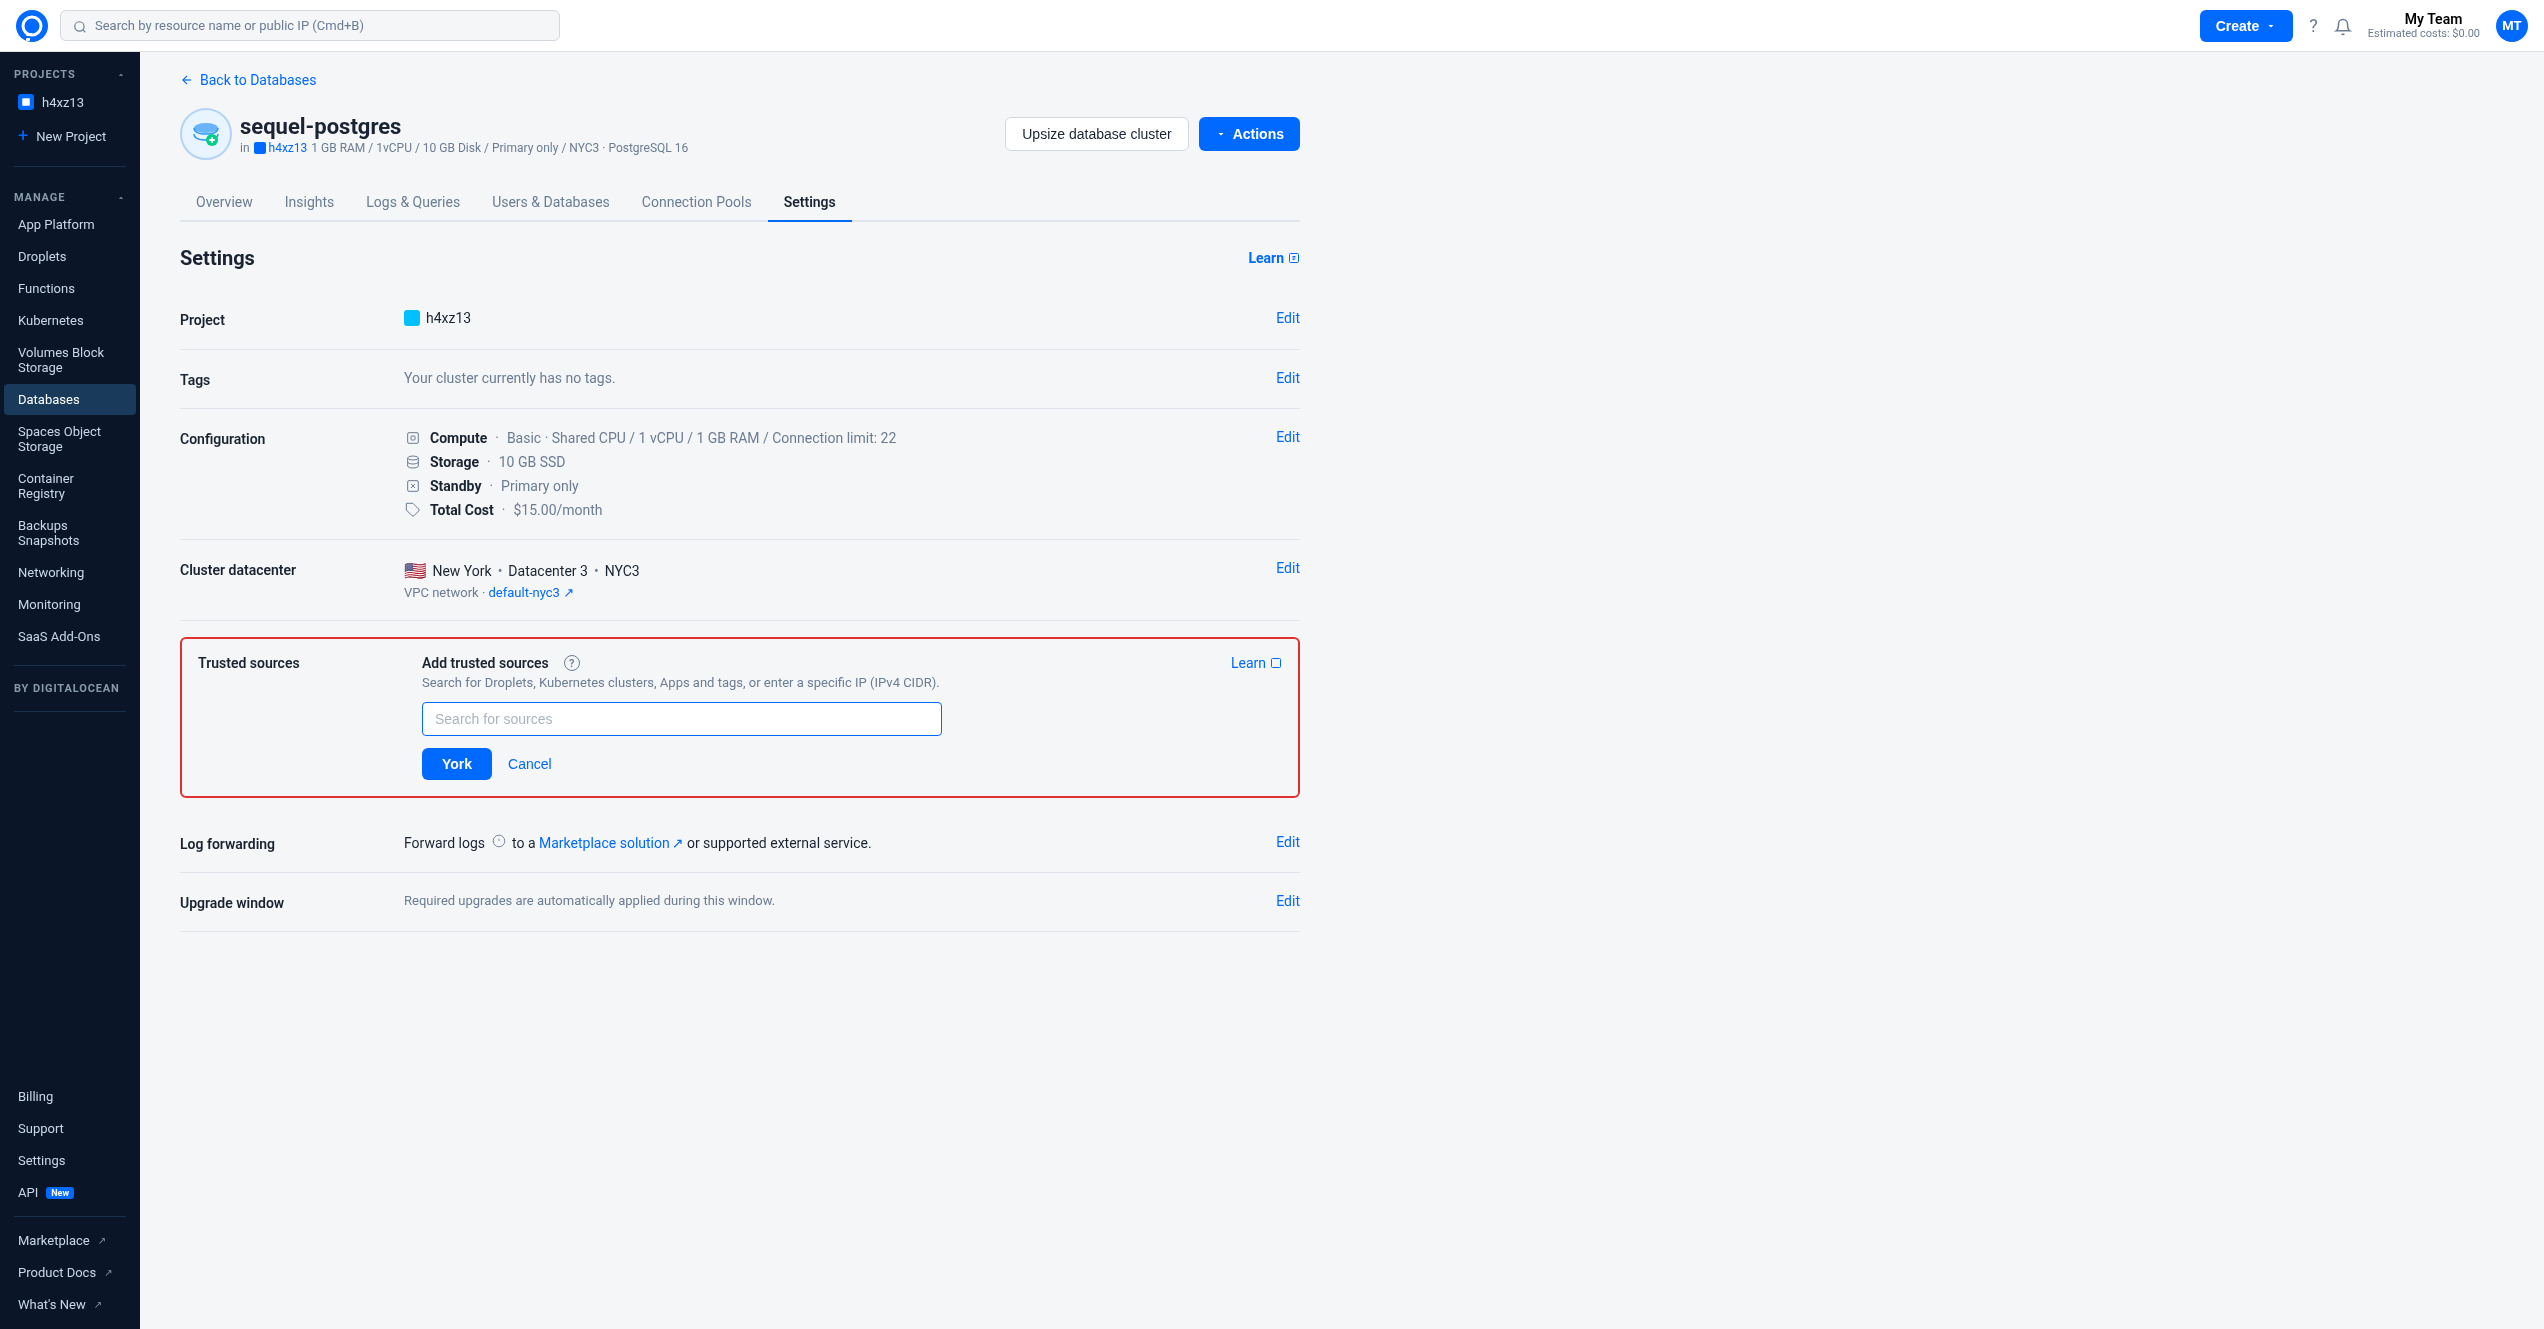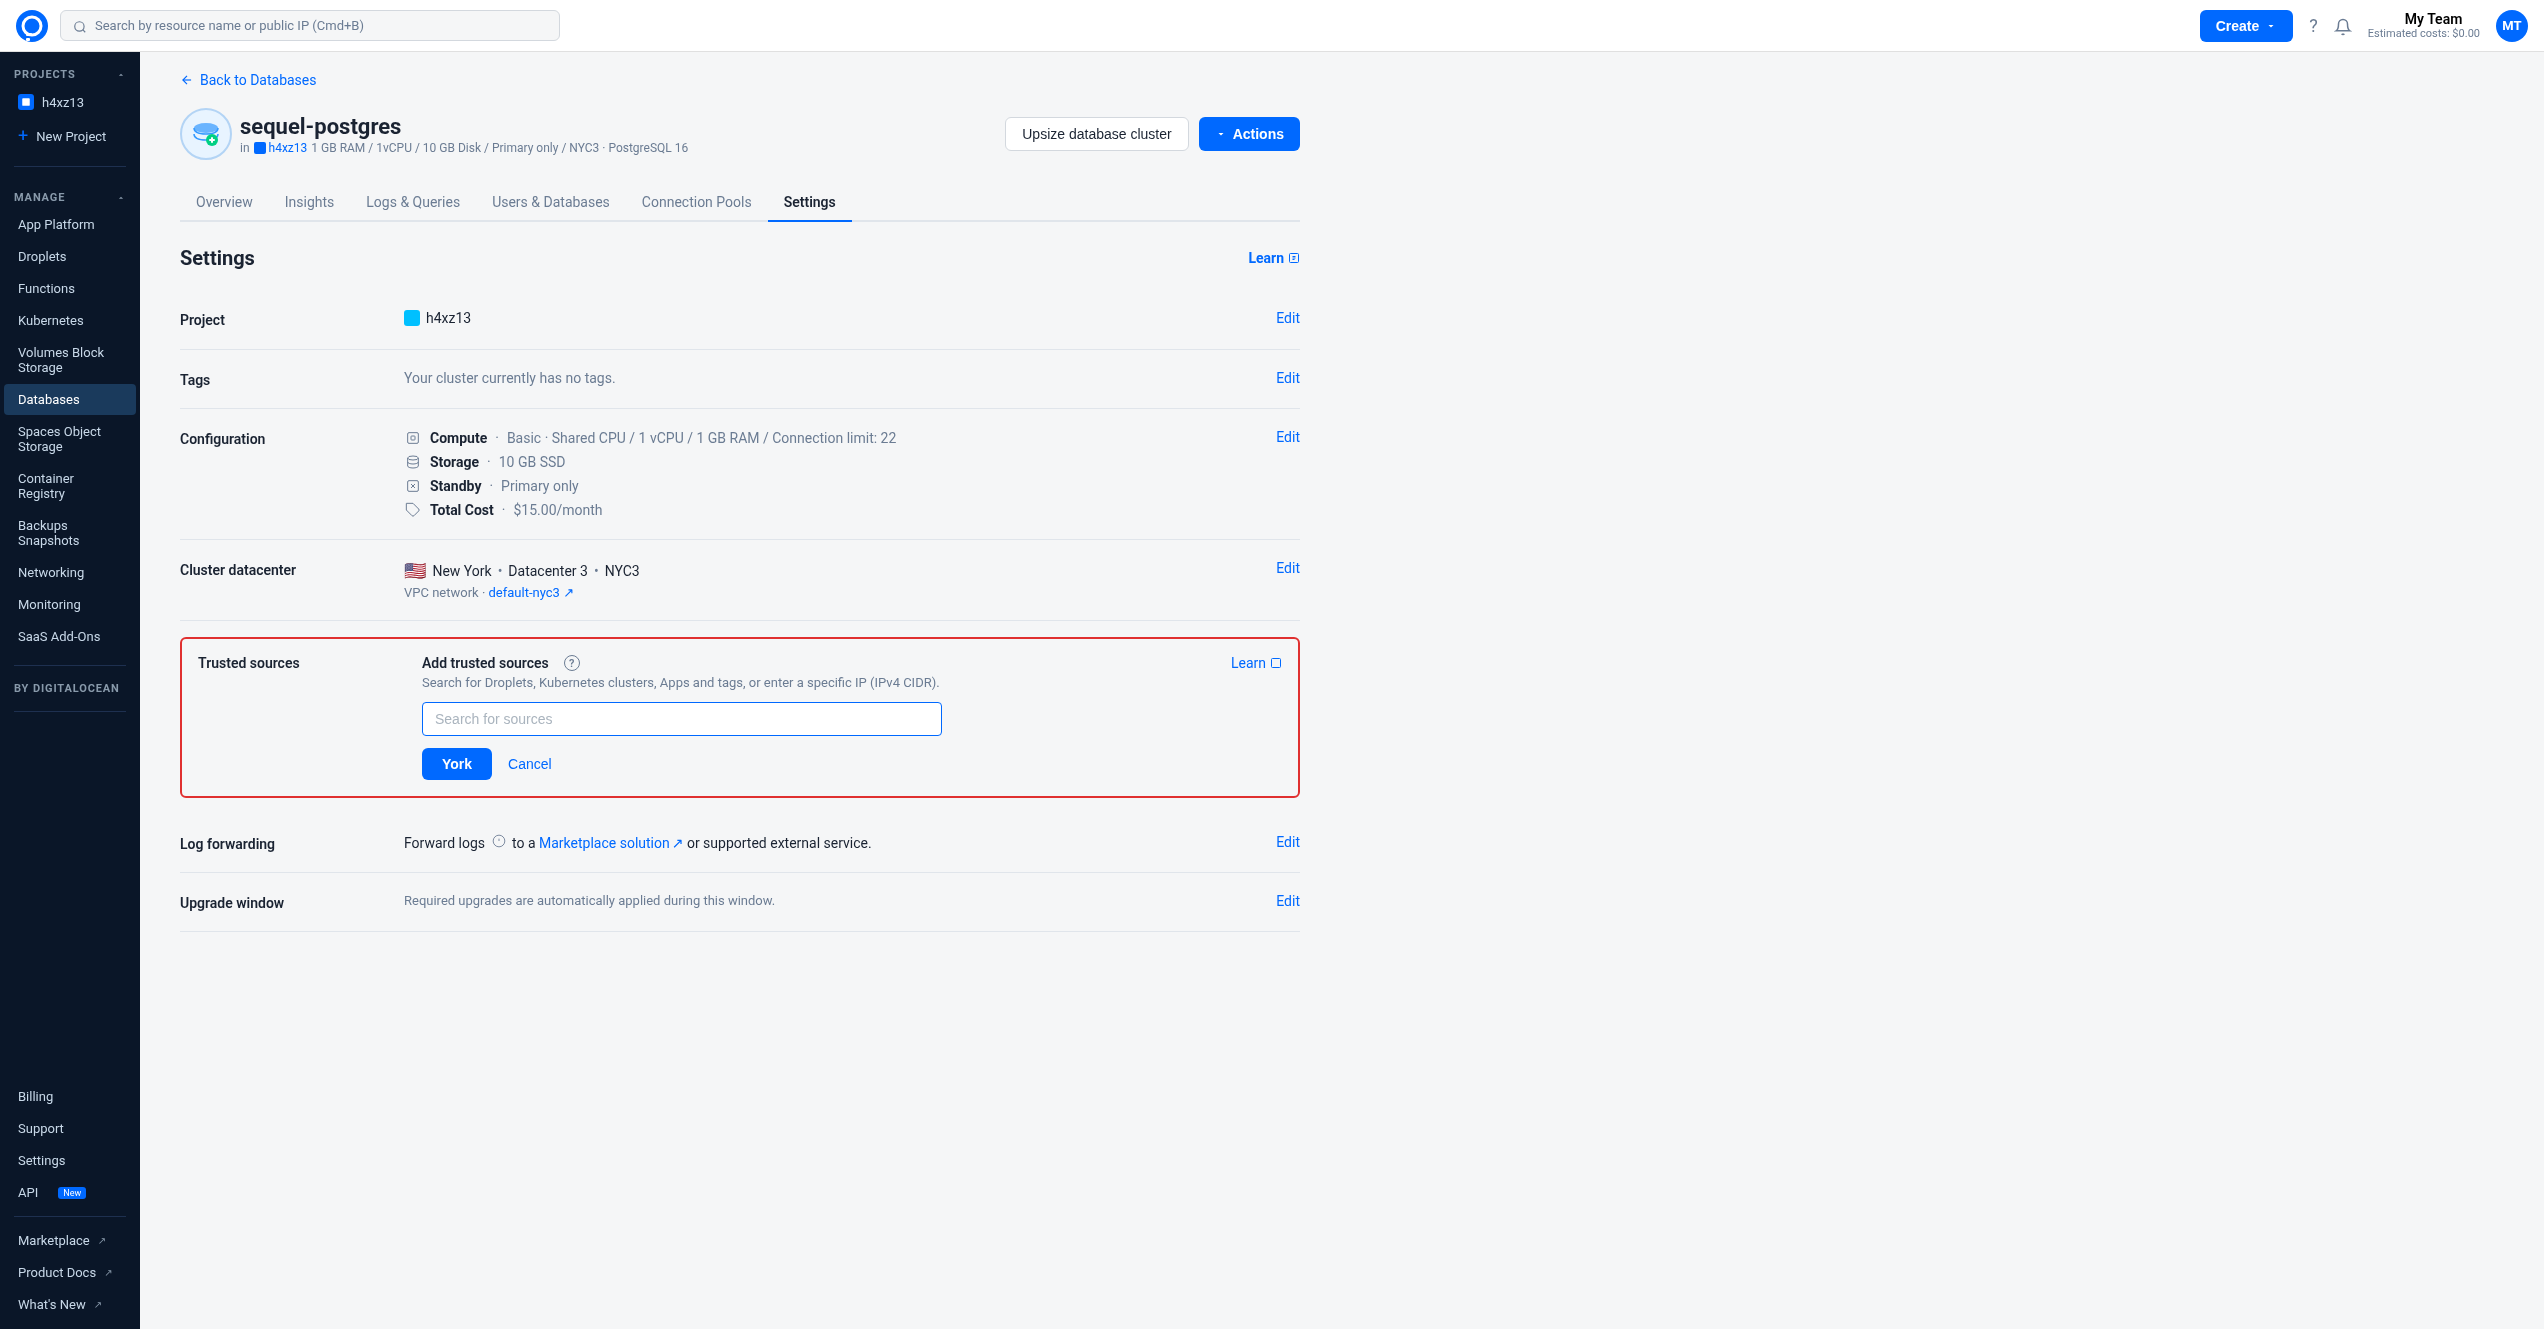--- a/index.html
+++ b/index.html
@@ -82,21 +82,21 @@
       font-size: 13px;
       color: #c8d8e8;
       cursor: pointer;
       border-radius: 4px;
       margin: 1px 4px;
       transition: background 0.15s;
     }
     .sidebar-item.active { background: #1a3a5c; color: #fff; }
     .sidebar-item .icon-sq { width: 16px; height: 16px; border-radius: 3px; background: #0069ff; flex-shrink: 0; display: flex; align-items: center; justify-content: center; font-size: 9px; }
     .sidebar-divider { border: none; border-top: 1px solid #1e3050; margin: 8px 14px; }
-    .new-badge { background: #0069ff; color: #fff; font-size: 9px; font-weight: 400; padding: 1px 5px; border-radius: 3px; margin-left: 12px; }
+    .new-badge { background: #0069ff; color: #fff; font-size: 9px; font-weight: 700; padding: 1px 5px; border-radius: 3px; margin-left: 0; }
     .sidebar-item .ext-icon { font-size: 10px; color: #8899aa; }
     .sidebar-bottom { margin-top: auto; padding-bottom: 8px; }
 
     
     .main { flex: 1; overflow-y: auto; background: #f5f6f7; }
 
     .content-area { padding: 20px 40px; max-width: 1200px; }
 
     .back-link { color: #0069ff; text-decoration: none; display: flex; align-items: center; gap: 6px; font-size: 14px; margin-bottom: 20px; cursor: pointer; }
 

